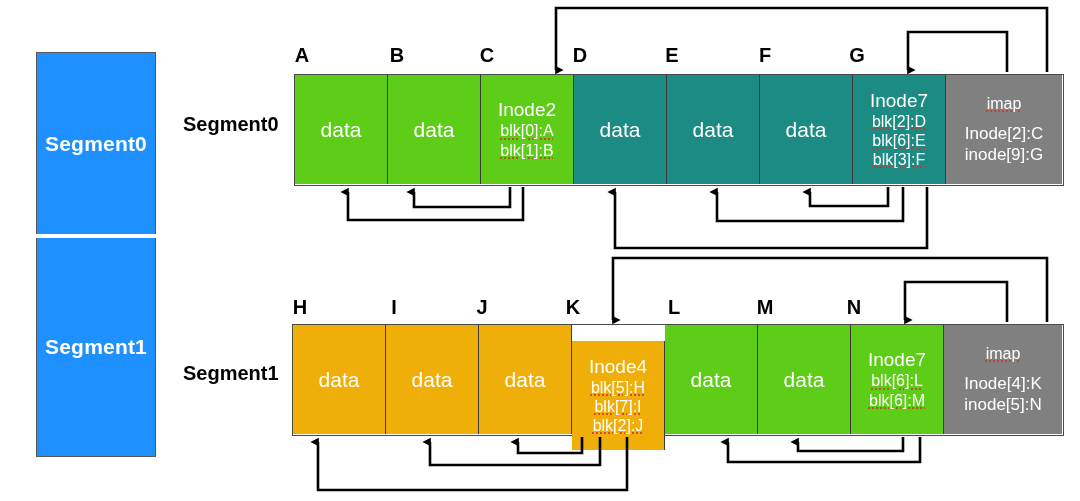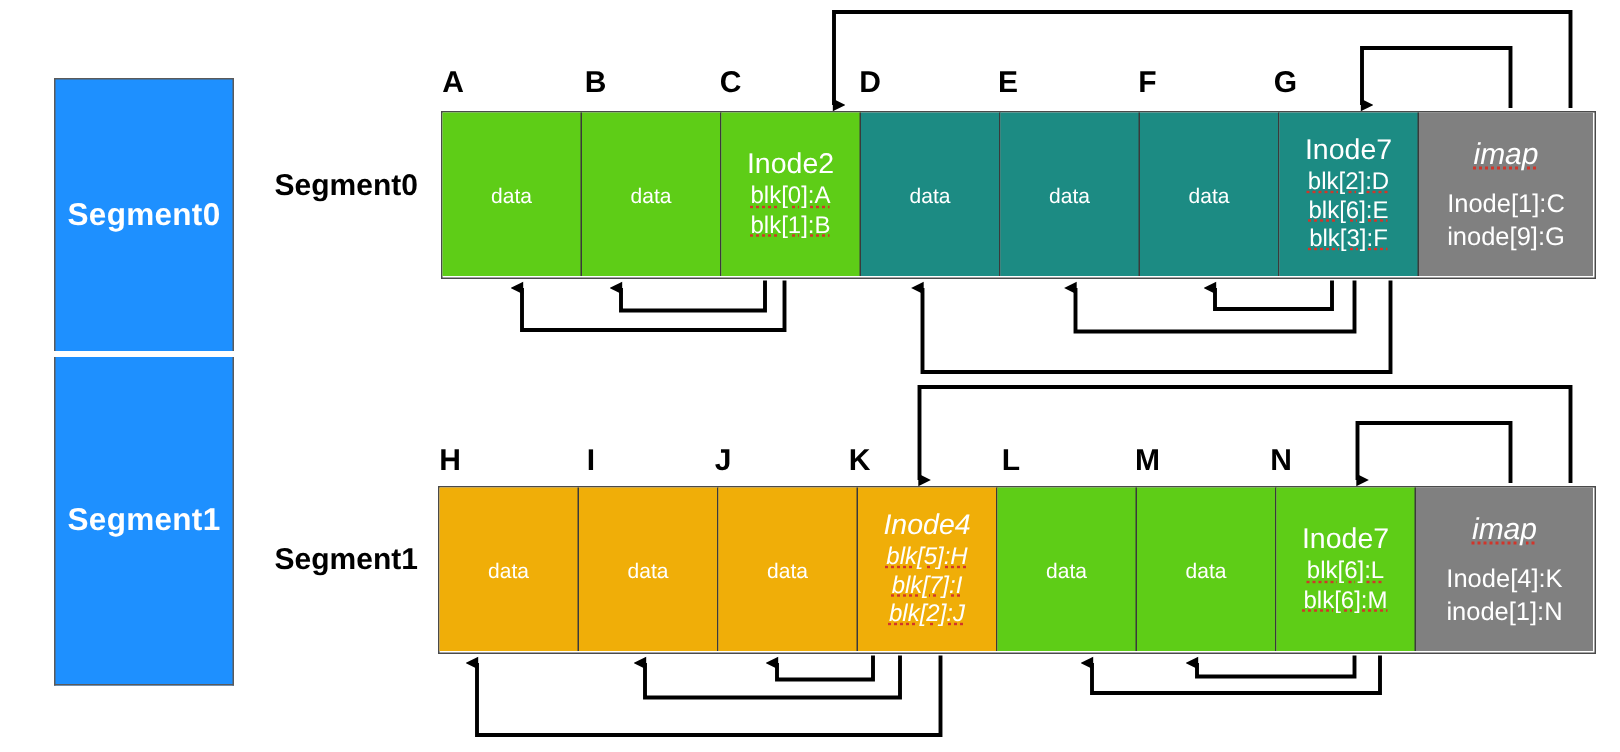--- a/index.html
+++ b/index.html
@@ -27,24 +27,24 @@
 
   
   .blockletter{position:absolute;font-size:20px;font-weight:bold;color:#000;text-align:center;width:24px;}
 
   
   .strip{position:absolute;border:1.5px solid #4a4a4a;box-sizing:border-box;}
   .blk{position:absolute;box-sizing:border-box;border-right:1.5px solid #3a3a3a;
        display:flex;flex-direction:column;align-items:center;justify-content:center;
        color:#ffffff;overflow:hidden;}
   .blk.last{border-right:none;}
-  .blk .dlabel{font-size:14px;font-weight:normal;}
+  .blk .dlabel{font-size:21px;font-weight:normal;}
   .blk .ititle{font-size:19px;line-height:1.16;}
   .blk .iline{font-size:16px;line-height:1.2;white-space:nowrap;}
-  .blk .imaptitle{font-size:20px;line-height:1.2;margin-bottom:10px;font-style:italic;}
+  .blk .imaptitle{font-size:16px;line-height:1.2;margin-bottom:10px;}
   .blk .imapline{font-size:17px;line-height:1.25;white-space:nowrap;}
   .g{background:#5ecd17;}
   .t{background:#1c8b83;}
   .o{background:#f0ae08;}
   .gy{background:#808080;}
   .spell{text-decoration: underline; text-decoration-style: dotted;
          text-decoration-color:#d2352a; text-underline-offset:2px;}
 
   svg.wires{position:absolute;left:0;top:0;width:1080px;height:501px;pointer-events:none;}
 </style>
@@ -102,56 +102,56 @@
       <div class="dlabel">data</div>
     </div>
     <div class="blk t" style="left:558px;top:0px;width:93px;height:109px;">
       <div class="ititle">Inode7</div>
       <div class="iline spell">blk[2]:D</div>
       <div class="iline spell">blk[6]:E</div>
       <div class="iline spell">blk[3]:F</div>
     </div>
     <div class="blk gy last" style="left:651px;top:0px;width:116px;height:109px;">
       <div class="imaptitle spell">imap</div>
-      <div class="imapline">Inode[1]:C</div>
+      <div class="imapline">Inode[2]:C</div>
       <div class="imapline">inode[9]:G</div>
     </div>
   </div>
 
   <div class="strip" id="strip1" style="left:292px;top:324px;width:772px;height:112px;">
     <div class="blk o" style="left:0px;top:0px;width:93px;height:109px;">
       <div class="dlabel">data</div>
     </div>
     <div class="blk o" style="left:93px;top:0px;width:93px;height:109px;">
       <div class="dlabel">data</div>
     </div>
     <div class="blk o" style="left:186px;top:0px;width:93px;height:109px;">
       <div class="dlabel">data</div>
     </div>
-    <div class="blk o" style="left:279px;top:0px;width:93px;height:109px;font-style:italic;">
+    <div class="blk o" style="left:279px;top:16px;width:93px;height:109px;">
       <div class="ititle">Inode4</div>
       <div class="iline spell">blk[5]:H</div>
       <div class="iline spell">blk[7]:I</div>
       <div class="iline spell">blk[2]:J</div>
     </div>
     <div class="blk g" style="left:372px;top:0px;width:93px;height:109px;">
       <div class="dlabel">data</div>
     </div>
     <div class="blk g" style="left:465px;top:0px;width:93px;height:109px;">
       <div class="dlabel">data</div>
     </div>
     <div class="blk g" style="left:558px;top:0px;width:93px;height:109px;">
       <div class="ititle">Inode7</div>
       <div class="iline spell">blk[6]:L</div>
       <div class="iline spell">blk[6]:M</div>
     </div>
     <div class="blk gy last" style="left:651px;top:0px;width:118px;height:109px;">
       <div class="imaptitle spell">imap</div>
       <div class="imapline">Inode[4]:K</div>
-      <div class="imapline">inode[1]:N</div>
+      <div class="imapline">inode[5]:N</div>
     </div>
   </div>
 
   <svg class="wires" viewBox="0 0 1080 501">
     <defs>
       <marker id="ah" markerWidth="9" markerHeight="9" refX="4.2" refY="7.6" orient="auto-start-reverse" markerUnits="userSpaceOnUse">
         <path d="M4.2,0 L8.4,8.4 L0,8.4 Z" fill="#000"></path>
       </marker>
     </defs>
     <g fill="none" stroke="#000" stroke-width="2.6" stroke-linecap="butt" stroke-linejoin="miter">

